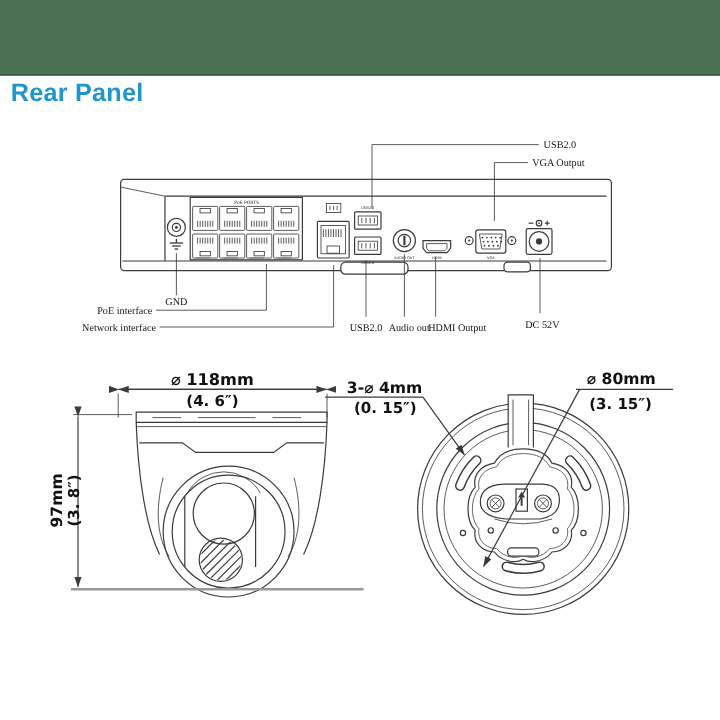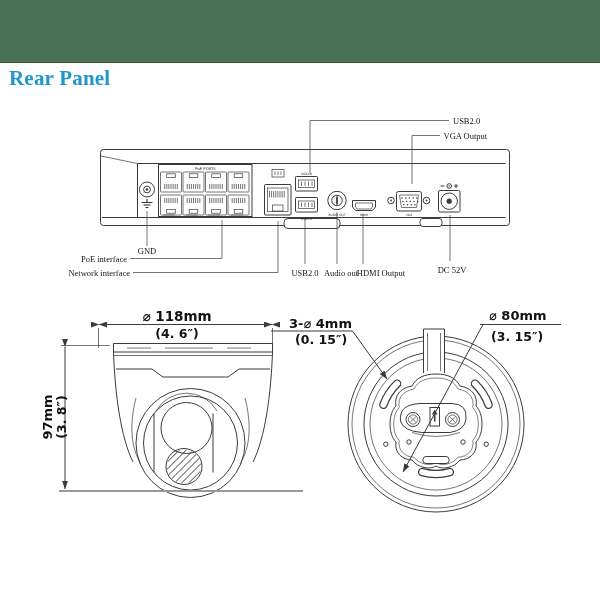--- a/index.html
+++ b/index.html
@@ -1,21 +1,21 @@
 <!DOCTYPE html>
 <html><head>
 <meta charset="utf-8">
 <style>
   html,body{margin:0;padding:0;background:#fff;}
   #stage{position:relative;width:600px;height:600px;overflow:hidden;background:#fff;
          font-family:"Liberation Sans",sans-serif;}
   #header-band{position:absolute;left:0;top:0;width:600px;height:62px;background:#4a7153;
                border-bottom:1px solid #33543c;}
   #page-title{position:absolute;left:9px;top:66px;margin:0;font-size:21px;font-weight:600;
-              color:#2196cc;letter-spacing:.2px;font-family:Liberation Serif, serif;}
+              color:#2196cc;letter-spacing:.2px;font-family:Liberation Sans, sans-serif;}
   svg{position:absolute;left:0;top:0;}
   .ln{stroke:#3b3b3b;fill:none;stroke-width:1;}
   .thin{stroke:#3b3b3b;fill:none;stroke-width:.7;}
   .wfill{fill:#fff;stroke:#3b3b3b;stroke-width:1;}
   .slabel{font-family:"Liberation Serif",serif;font-size:8.5px;fill:#151515;stroke:none;}
   .dim{font-family:"DejaVu Sans",sans-serif;font-weight:bold;fill:#111;stroke:none;}
   .micro{font-family:"DejaVu Sans",sans-serif;fill:#2c2c2c;stroke:none;}
 </style>
 </head>
 <body>

